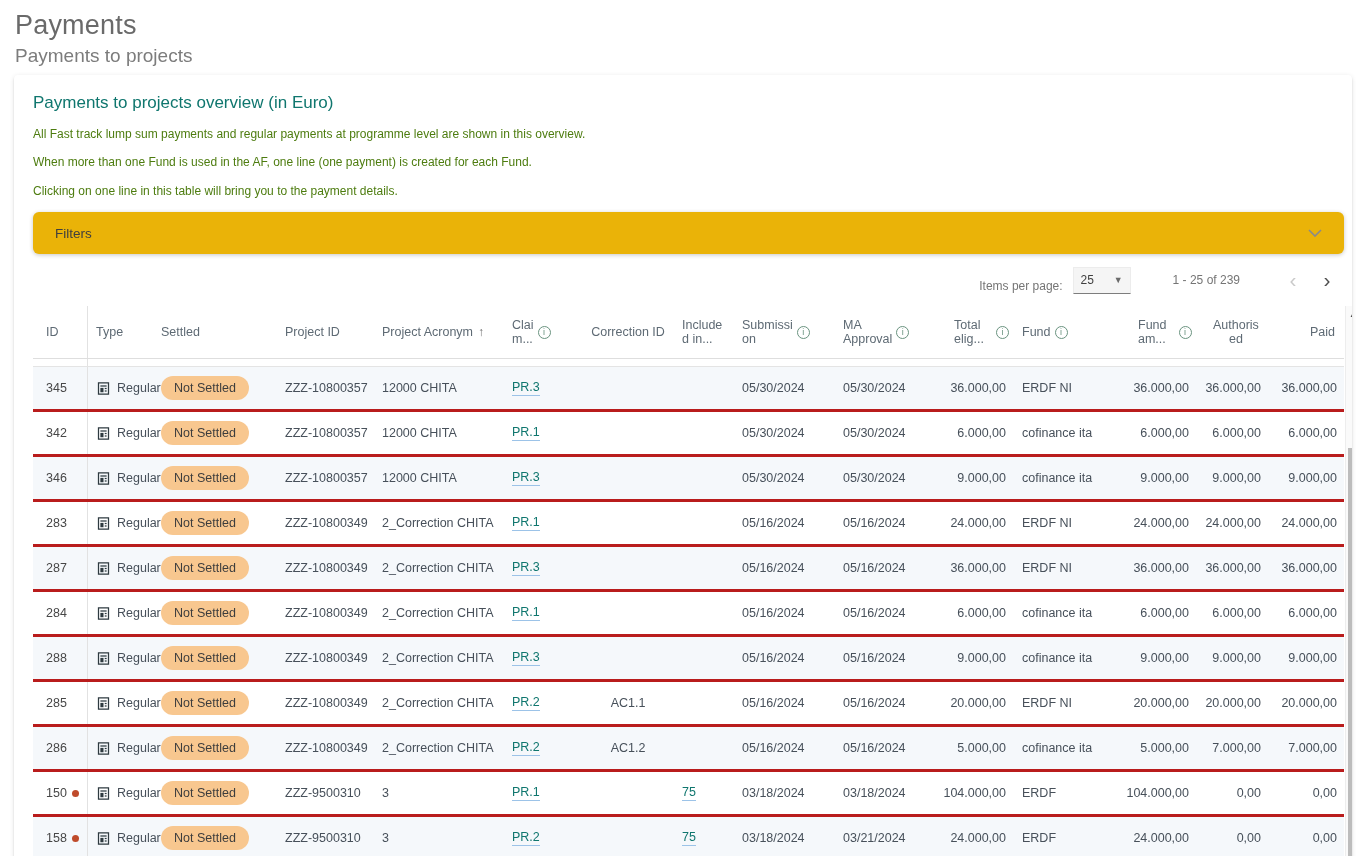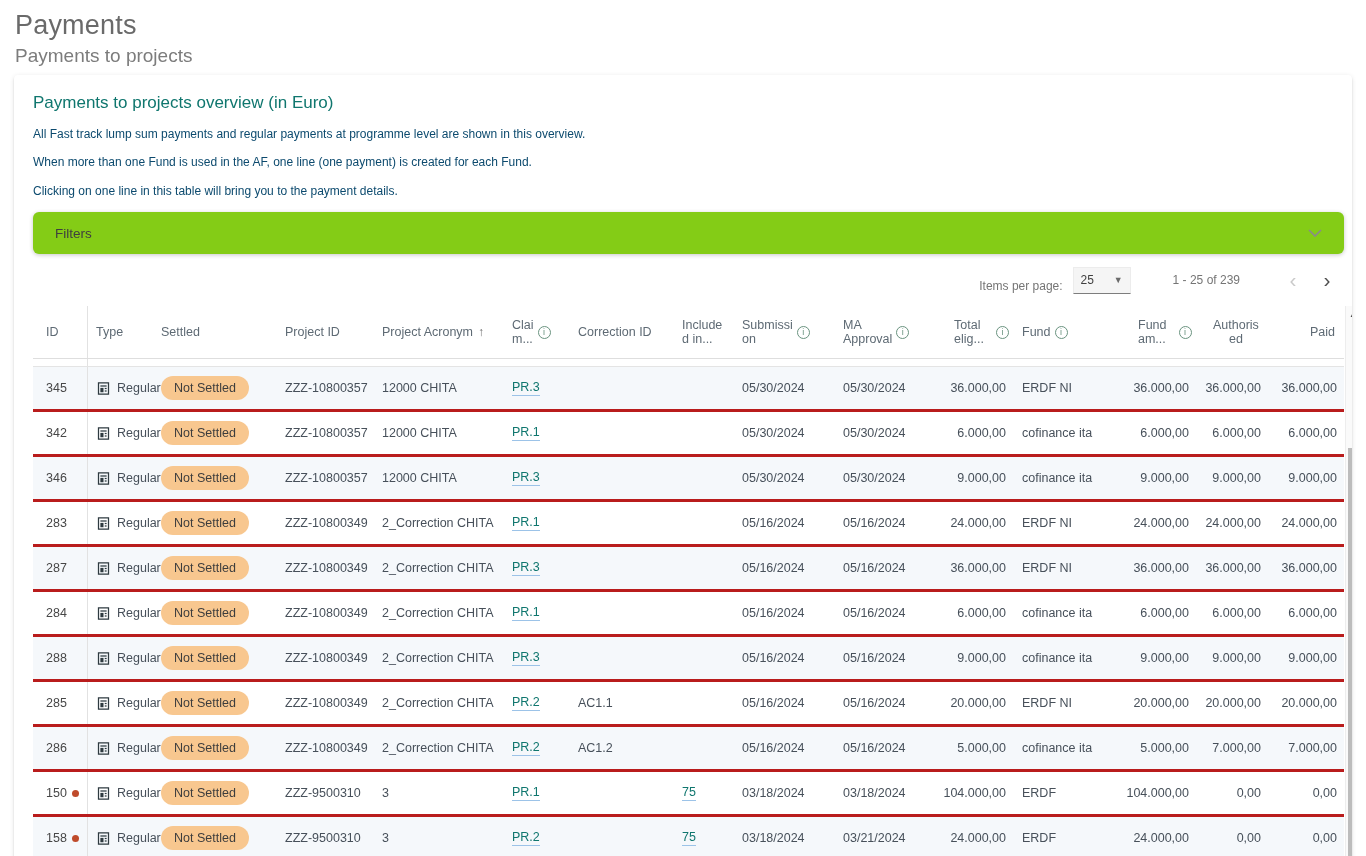--- a/index.html
+++ b/index.html
@@ -9,24 +9,24 @@
   .page-header { padding: 10px 0 0 15px; }
   .page-title { font-size: 27px; font-weight: 400; color: #6a6a6a; letter-spacing: .2px; }
   .page-subtitle { font-size: 19px; font-weight: 400; color: #7c7c7c; margin-top: 4px; }
 
   .card { position: absolute; left: 14px; right: 14px; top: 75px; height: 790px;
     background: #fff; border-radius: 4px;
     box-shadow: 0 2px 2px rgba(0,0,0,.12), 0 1px 5px rgba(0,0,0,.10);
     padding: 18px 8px 0 19px; overflow: hidden; }
 
   .card-title { font-size: 17px; color: #0f766e; font-weight: 400; }
-  .desc { font-size: 12px; color: #0c4a6e; margin-top: 14px; line-height: 1.2; }
+  .desc { font-size: 12px; color: #4d7c0f; margin-top: 14px; line-height: 1.2; }
 
   .filters-bar { margin-top: 14px; width: 1311px; height: 42px; border-radius: 6px;
-    background: #84cc16; box-shadow: 0 1px 4px rgba(0,0,0,.22);
+    background: #eab308; box-shadow: 0 1px 4px rgba(0,0,0,.22);
     display: flex; align-items: center; justify-content: space-between;
     padding: 0 22px; cursor: pointer; }
   .filters-label { font-size: 13.5px; color: #3f3f3f; }
   .chev-down svg { display: block; }
 
   .paginator { width: 1311px; height: 52px; display: flex; align-items: center;
     justify-content: flex-end; color: #757575; font-size: 12px; }
   .pp-label { margin-right: 10px; margin-top: 12px; }
   .pp-select { width: 58px; height: 27px; background: #f5f5f5; border: 1px solid #ececec;
     border-bottom: 1px solid #7d7d7d; display: flex; align-items: center;
@@ -48,21 +48,21 @@
     width: 13px; height: 13px; min-width: 13px; border: 1px solid #6a937f; border-radius: 50%;
     color: #6a937f; font-size: 9px; font-style: normal; margin-left: 4px; cursor: pointer; }
   .sorticon { color: #6e6e6e; margin-left: 5px; font-size: 12px; }
 
   .c-id     { width: 55px; padding-left: 13px; border-right: 1px solid #e2e2e2; }
   .c-type   { width: 73px; padding-left: 8px; }
   .c-set    { width: 124px; }
   .c-pid    { width: 97px; }
   .c-acr    { width: 130px; }
   .c-claim  { width: 66px; }
-  .c-corr   { width: 104px; }
+  .c-corr   { width: 104px; justify-content: center; }
   .c-incl   { width: 60px; }
   .c-sub    { width: 101px; }
   .c-ma     { width: 95px; }
   .c-total  { width: 72px; justify-content: flex-end; padding-right: 10px; }
   .c-fund   { width: 112px; padding-left: 12px; }
   .c-fundam { width: 71px; justify-content: flex-end; padding-right: 8px; }
   .c-auth   { width: 72px; justify-content: flex-end; padding-right: 8px; text-align: center; }
   .c-paid   { width: 76px; justify-content: flex-end; padding-right: 6px; }
   .th.c-total, .th.c-fundam { justify-content: space-between; padding-left: 16px; gap: 8px; }
   .th.c-auth { justify-content: flex-start; padding-left: 20px; }

